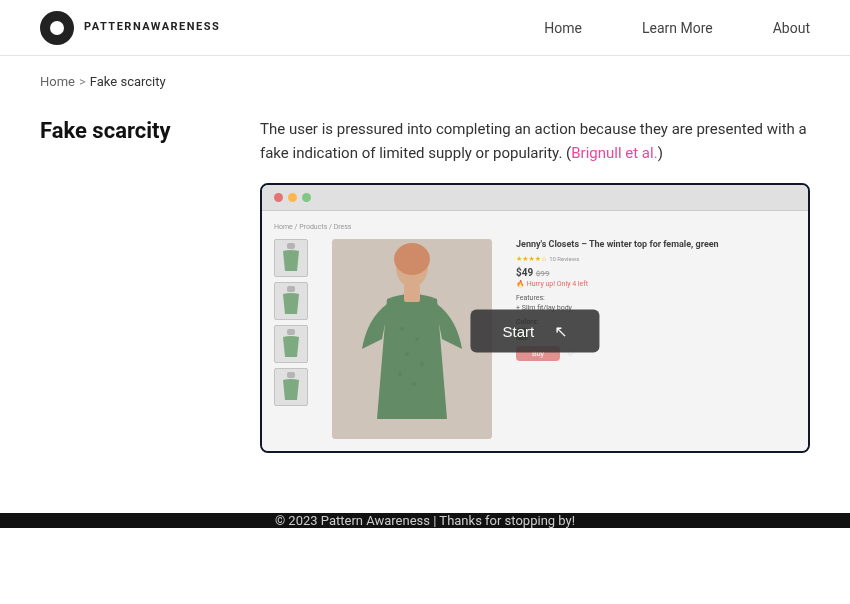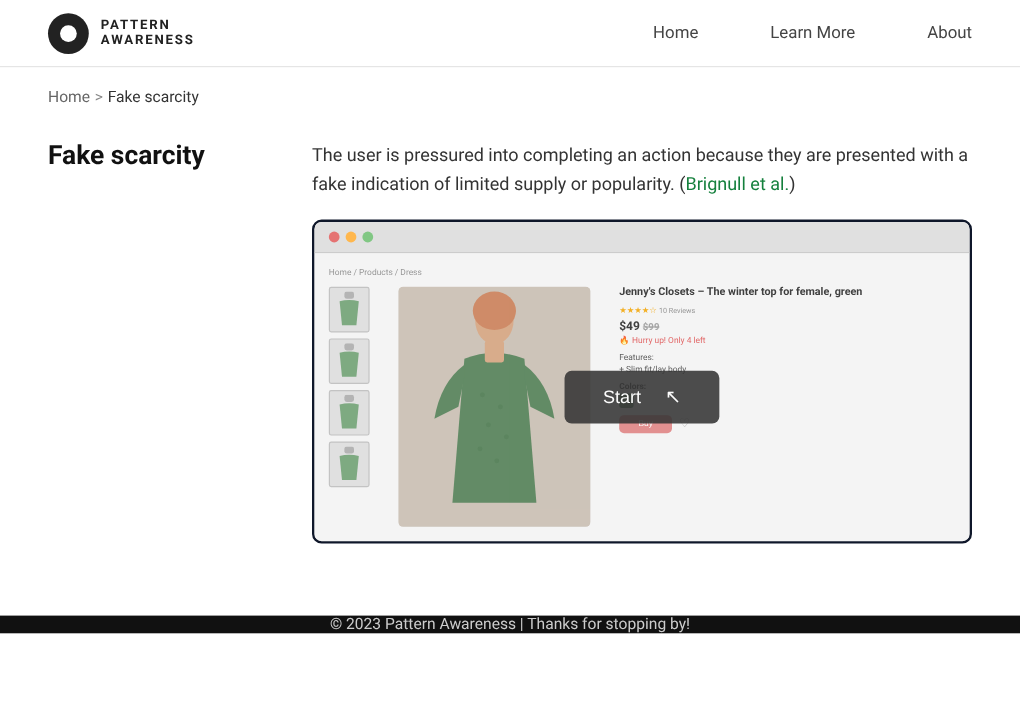--- a/index.html
+++ b/index.html
@@ -30,21 +30,21 @@
       justify-content: center;
     }
     .logo-circle-inner {
       width: 14px;
       height: 14px;
       border-radius: 50%;
       background: #fff;
     }
     .logo-text {
       display: flex;
-      flex-direction: column;
+      flex-direction: row;
       line-height: 1.1;
     }
     .logo-text span:first-child {
       font-size: 11px;
       font-weight: 700;
       letter-spacing: 1.5px;
       color: #222;
     }
     .logo-text span:last-child {
       font-size: 11px;
@@ -97,21 +97,21 @@
     .right-col {
       flex: 1;
     }
     .description-text {
       font-size: 15px;
       color: #333;
       line-height: 1.6;
       margin-bottom: 6px;
     }
     .citation-link {
-      color: #15803d;
+      color: #ec4899;
       text-decoration: none;
       font-size: 15px;
     }
 
     
     .demo-box {
       margin-top: 18px;
       border: 2px solid #0f172a;
       border-radius: 8px;
       background: #efefef;

